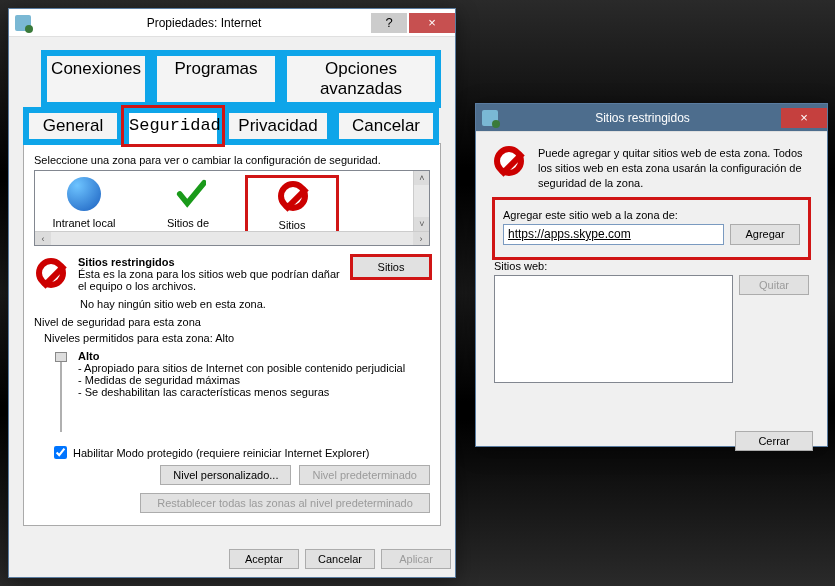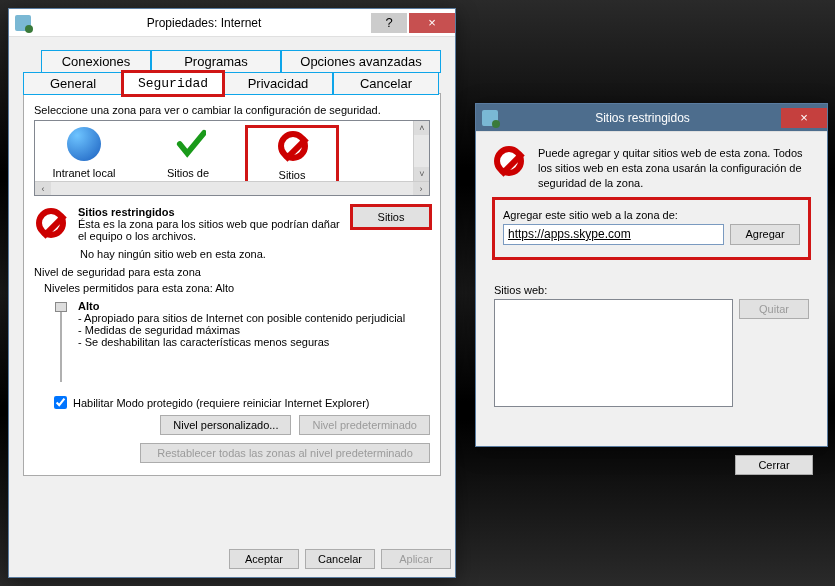--- a/index.html
+++ b/index.html
@@ -34,22 +34,22 @@
   background:#ccc; margin-left:2px; font-size:13px; cursor:pointer;
 }
 .btn-close { background:#c75050; color:#fff; width:46px; height:20px; }
 .btn-close.red { background:#c5403e; }
 
 .dialog-body { padding: 8px 14px; }
 
 .tab-rows { margin-top:4px; }
 .tab-row { display:flex; position:relative; margin-bottom:-1px; }
 .tab {
-  border:1px solid #0ea5e9; background:#f4f4f4;
-  padding:3px 0; font-size:13px; text-align:center;
+  border:6px solid #0ea5e9; background:#f4f4f4;
+  padding:3px 0; font-size:17px; text-align:center;
   cursor:pointer; position:relative; top:1px;
 }
 .tab.active { background:#fff; border-bottom:1px solid #fff; z-index:2;font-family:Liberation Mono, monospace; }
 .tab-panel {
   border:1px solid #aaa; background:#fff;
   padding:10px 10px 12px 10px;
 }
 
 .hl-red { outline:3px solid #d01515; outline-offset:-1px; }
 .zone-box { border:1px solid #828790; padding:6px 4px 2px 4px; position:relative; height:76px; overflow:hidden; }
@@ -239,21 +239,21 @@
     <div class="hl-wrap">
       <div class="field-row">
         <label>Agregar este sitio web a la zona de:</label>
         <div class="input-row">
           <input type="text" value="https://apps.skype.com" style="">
           <button class="btn" style="min-width:70px">Agregar</button>
         </div>
       </div>
     </div>
 
-    <div class="field-row" style="margin-top:24px;">
+    <div class="field-row" style="margin-top:0;">
       <label>Sitios web:</label>
       <div class="input-row" style="align-items:flex-start;">
         <div class="list-box"></div>
         <button class="btn disabled" style="min-width:70px">Quitar</button>
       </div>
     </div>
 
     <div class="btn-row" style="margin-top:48px;">
       <button class="btn" style="min-width:78px">Cerrar</button>
     </div>

